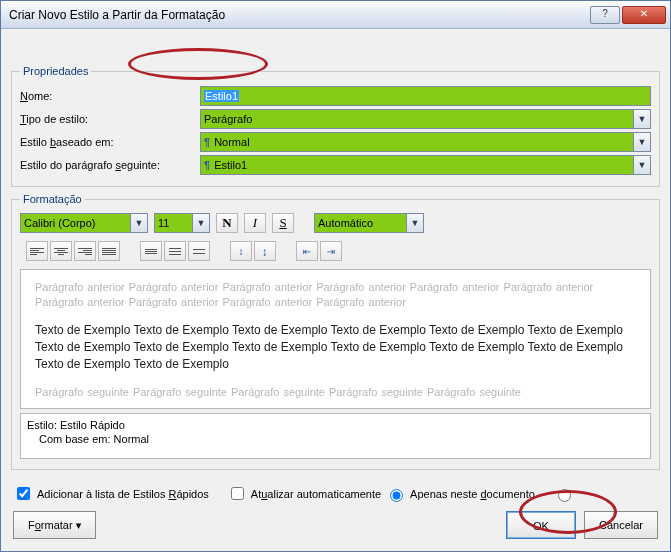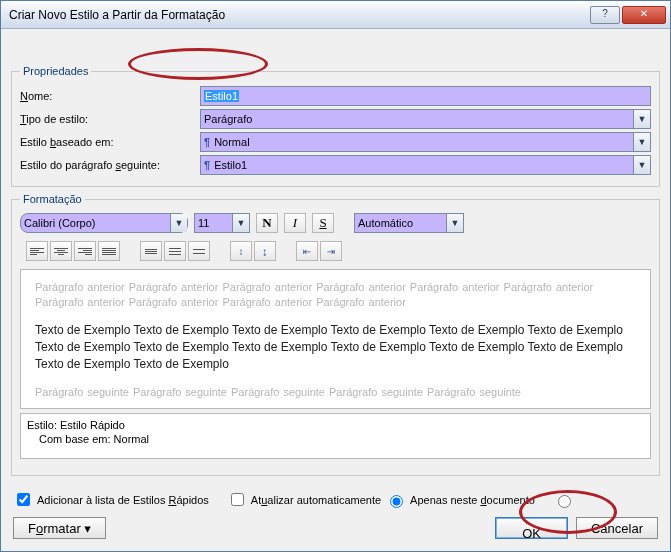--- a/index.html
+++ b/index.html
@@ -78,21 +78,21 @@
     width: 180px;
     padding-right: 4px;
   }
   .field {
     flex: 1;
   }
   input[type=text].txt, .combo {
     width: 100%;
     height: 20px;
     border: 1px solid #7a8aa0;
-    background: #c4b5fd;
+    background: #84cc16;
     font-family: inherit;
     font-size: 11px;
     padding: 0 3px;
   }
   .combo {
     display: flex;
     align-items: center;
     position: relative;
     padding-right: 18px;
   }
@@ -114,21 +114,21 @@
     color: #3058a0;
     margin-right: 4px;
     font-weight: bold;
   }
   .fmtbar1 {
     display: flex;
     align-items: center;
     gap: 6px;
     padding: 2px 0 6px 0;
   }
-  .combo.small { width: 168px; flex: none; border-radius: 8px; }
+  .combo.small { width: 128px; flex: none; }
   .combo.tiny  { width: 56px;  flex: none; text-align: right; }
   .combo.med   { width: 110px; flex: none; }
   .ibtn {
     width: 22px; height: 20px;
     border: 1px solid #b8b8b8;
     background: linear-gradient(to bottom,#fdfdfd,#e8e8e8);
     display: flex; align-items: center; justify-content: center;
     font-family: "Times New Roman", serif;
     font-size: 13px;
   }
@@ -182,26 +182,26 @@
     gap: 4px;
   }
   .optrow { display:flex; gap: 18px; align-items:center; }
   .optrow label { display:flex; align-items:center; gap:4px; }
   .bottombar {
     display:flex;
     align-items: center;
     padding: 0 2px 2px 2px;
   }
   .btn {
-    height: 22px;
+    height: 28px;
     border: 1px solid #8a8a8a;
     background: linear-gradient(to bottom,#fdfdfd,#e4e4e4);
     padding: 0 14px;
     font-family: inherit;
-    font-size: 13px;
+    font-size: 11px;
   }
   .btn.primary {
     border: 1px solid #3a78c0;
     box-shadow: 0 0 0 1px #7ab0e8 inset;
     padding: 8px 26px;
   }
   .spacer { flex:1; }
   .ul { text-decoration: underline; }
   
   .circle {

